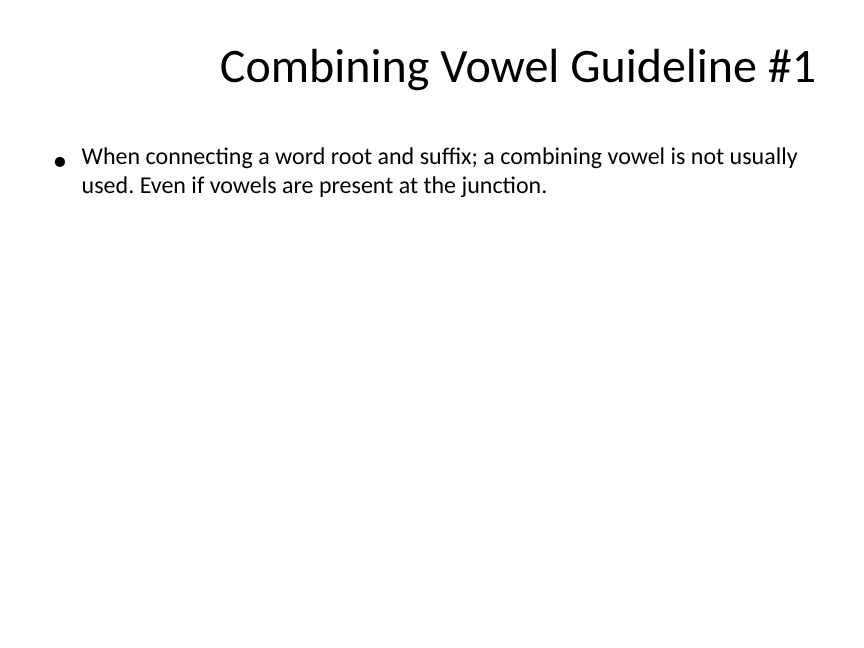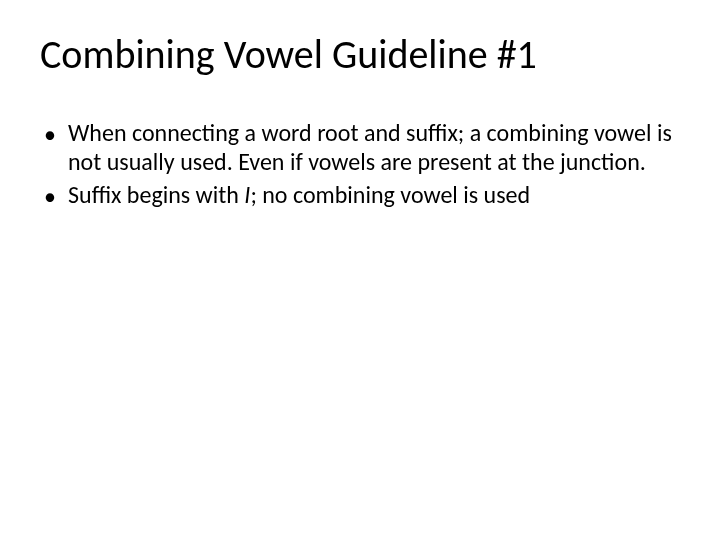--- a/index.html
+++ b/index.html
@@ -13,26 +13,26 @@
   }
   .slide {
     width: 720px;
     height: 540px;
     box-sizing: border-box;
     padding: 20px 40px 40px 40px;
   }
   .title {
     font-size: 40px;
     font-weight: 400;
-    text-align: left;
+    text-align: right;
     margin: 10px 0 40px 0;
     letter-spacing: 0px;
   }
   .body {
-    font-size: 24px;
+    font-size: 20px;
     line-height: 1.2;
   }
   ul.bullets {
     list-style: none;
     padding: 0;
     margin: 0;
   }
   ul.bullets > li {
     position: relative;
     padding-left: 28px;
@@ -53,18 +53,15 @@
 </head>
 <body>
 
 <div class="slide">
   <div class="title">Combining Vowel Guideline #1</div>
   <div class="body">
     <ul class="bullets">
       <li>
         <span>When connecting a word root and suffix; a combining vowel is not usually used.  Even if vowels are present at the junction.</span>
       </li>
-      <li>
-        <span>Suffix begins with </span><span class="italic">I</span><span>; no combining vowel is used</span>
-      </li>
     </ul>
   </div>
 </div>
 
 </body></html>

